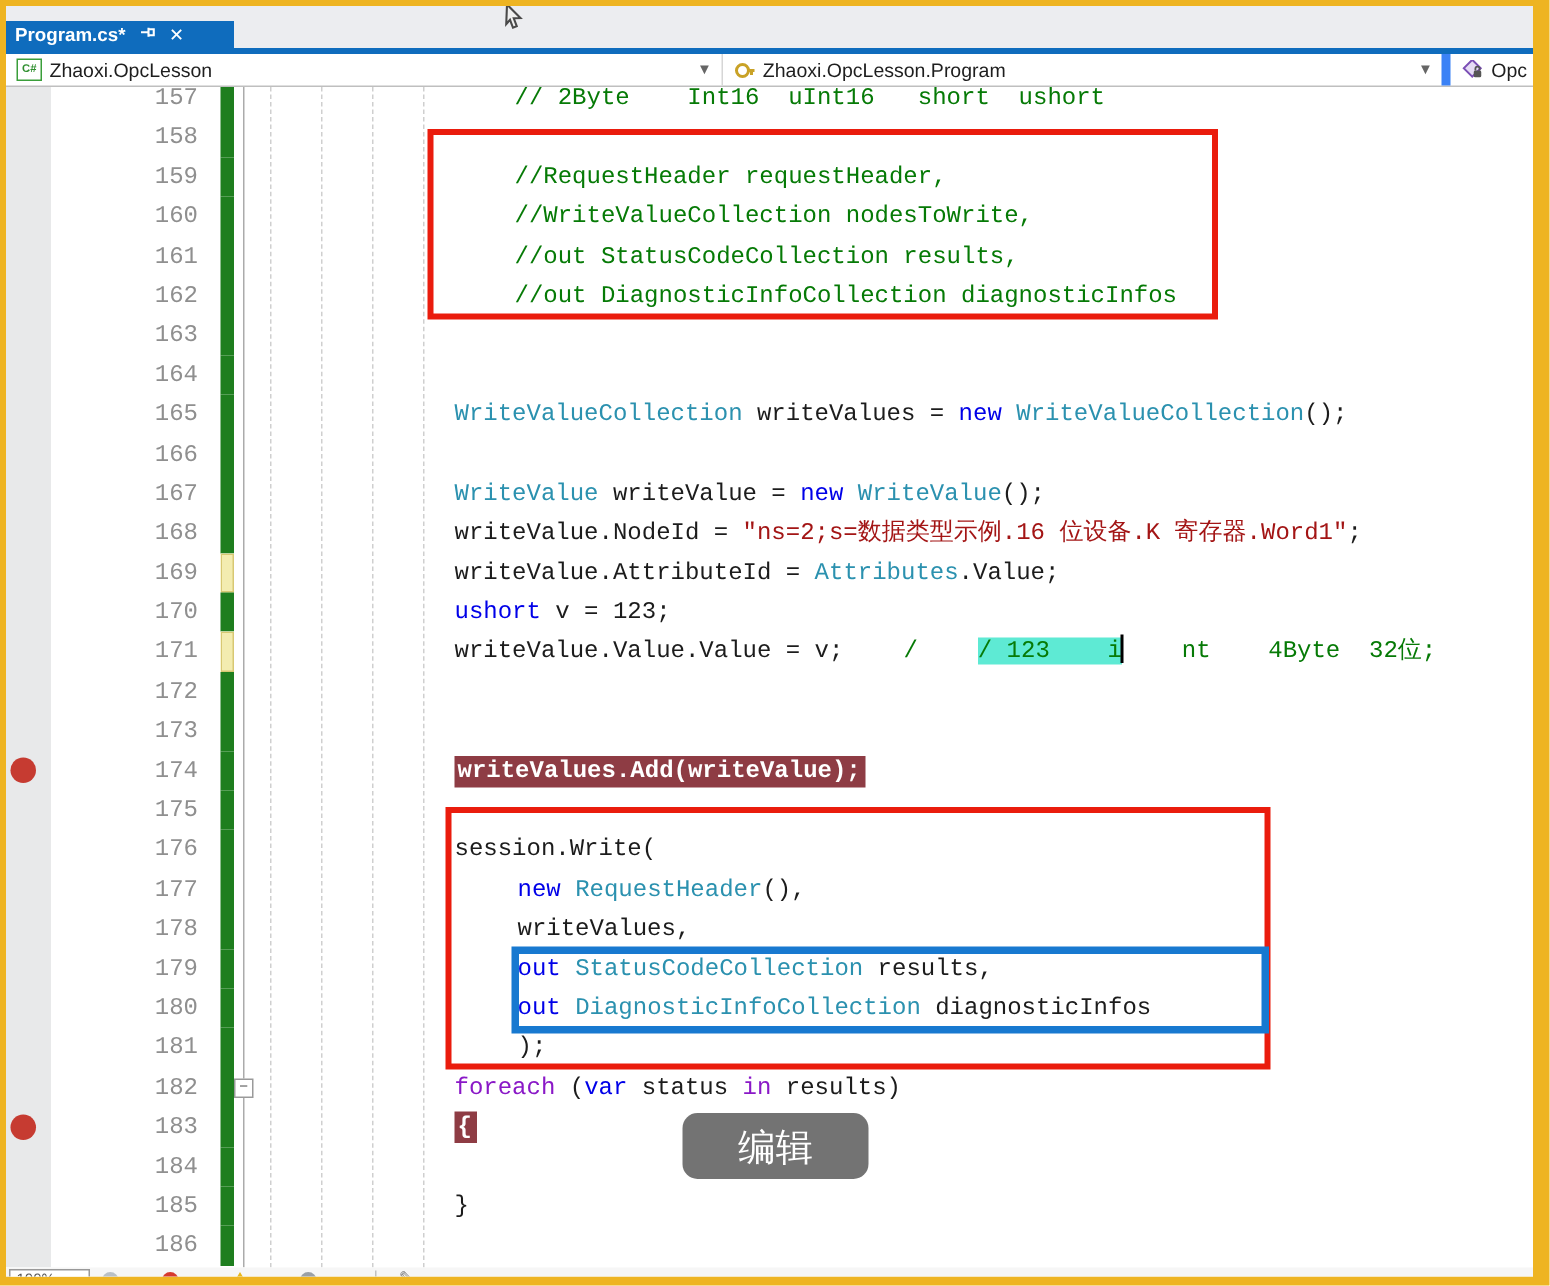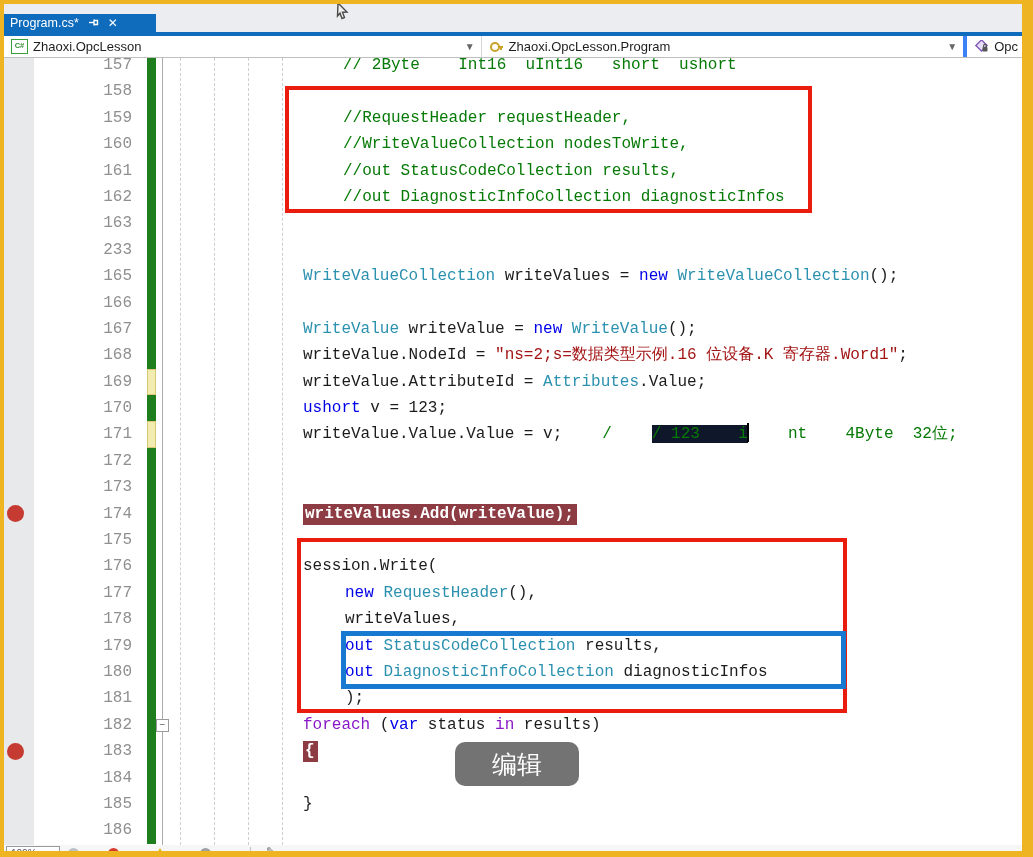--- a/index.html
+++ b/index.html
@@ -3,32 +3,32 @@
 <meta charset="utf-8">
 <style>
   html,body{margin:0;padding:0;}
   body{width:1033px;height:857px;position:relative;font-family:"Liberation Sans",sans-serif;background:#eeb422;overflow:hidden;}
   #frame{position:absolute;left:4px;top:4px;width:1018px;height:847px;background:#ffffff;overflow:hidden;}
 
   
   #tabsRow{position:absolute;left:0;top:0;width:100%;height:28px;background:#ecedf0;}
   #tab1{position:absolute;left:0;top:10px;height:18px;width:152px;background:#0f6cbd;color:#fff;
         display:flex;align-items:center;padding:0 6px;box-sizing:border-box;cursor:default;}
-  #tab1 .tlabel{font-weight:normal;font-size:12.5px;white-space:nowrap;}
+  #tab1 .tlabel{font-weight:bold;font-size:12.5px;white-space:nowrap;}
   #tab1 .pin{margin-left:9px;display:inline-block;}
   #tab1 .x{margin-left:9px;font-size:12px;line-height:12px;}
   #blueStrip{position:absolute;left:0;top:28px;width:100%;height:4px;background:#0f6cbd;}
 
   
   #navbar{position:absolute;left:0;top:32px;width:100%;height:21px;background:#fff;border-bottom:1px solid #bfbfbf;
           display:flex;align-items:stretch;font-size:13px;color:#1e1e1e;}
   .navsec{display:flex;align-items:center;padding:0 4px;box-sizing:border-box;position:relative;}
   .navsec .arrow{position:absolute;right:6px;color:#666;font-size:10px;}
   #nav1{width:478px;border-right:1px solid #d6d6d6;}
-  #nav2{width:486px;border-right:4px solid #3b82f6;}
+  #nav2{width:486px;border-right:6px solid #3b82f6;}
   #nav3{flex:1;}
   .navicon{width:15px;height:13px;margin:0 5px 0 3px;flex:none;}
   .csicon{border:1px solid #3a9e3a;color:#2f8f2f;font-size:7.5px;font-weight:bold;line-height:12px;text-align:center;background:#fff;}
 
   
   #editor{position:absolute;left:0;top:54px;width:100%;height:787px;background:#fff;overflow:hidden;}
   #glyphMargin{position:absolute;left:0;top:0;width:30px;height:100%;background:#e8e9ea;}
   #grayLine{position:absolute;left:158px;top:0;height:100%;width:0;border-left:1px solid #ababab;}
   .iguide{position:absolute;top:0;height:100%;width:0;border-left:1px dashed #cfcfcf;}
   #rows{position:absolute;left:0;top:-6px;width:100%;}
@@ -38,21 +38,21 @@
   .cbar{position:absolute;left:143px;top:0;width:9px;height:100%;}
   .cbar.g{background:#1e7e1e;}
   .cbar.y{background:#f3ecb0;box-shadow:inset 0 0 0 1px #d8c873;}
   .bp{position:absolute;left:3px;top:4.5px;width:17px;height:17px;border-radius:50%;background:#c63b31;}
   .fold{position:absolute;left:152px;top:7px;width:11px;height:11px;border:1px solid #9a9a9a;background:#fff;
         font-size:10px;line-height:10px;text-align:center;color:#555;font-family:"Liberation Sans",sans-serif;}
   .code{position:absolute;left:299px;top:0;}
   .code.ind1{left:341px;}
   .pl{color:#1c1c1c;} .kw{color:#0000e8;} .typ{color:#2b91af;} .str{color:#a31515;}
   .cmt{color:#067a06;margin-left:40px;} .ctl{color:#8a18c7;}
-  .sel{background:#0f172a;}
+  .sel{background:#5eead4;}
   .bphl{background:#8e3c44;color:#fff;padding:1px 3px 2px 2px;font-weight:bold;}
   .caret{display:inline-block;width:2px;height:19px;background:#000;vertical-align:-4px;margin:0 -1px;}
 
   
   .annot{position:absolute;box-sizing:border-box;pointer-events:none;}
   #redBox1{left:281px;top:28px;width:527px;height:127px;border:4px solid #ea1c0d;}
   #redBox2{left:293px;top:480px;width:550px;height:175px;border:4px solid #ea1c0d;}
   #blueBox{left:337px;top:573px;width:505px;height:58px;border:5px solid #1879d0;}
   #editOverlay{position:absolute;left:451px;top:684px;width:124px;height:44px;border-radius:10px;
                background:rgba(96,96,96,0.88);color:#fff;font-size:25px;display:flex;align-items:center;
@@ -136,21 +136,21 @@
     <div class="iguide" style="left:278px"></div>
 
     <div id="rows">
         <div class="row"><div class="lnum">157</div><div class="cbar g"></div><div class="code"><span class="cmt">// 2Byte    Int16  uInt16   short  ushort</span></div></div>
         <div class="row"><div class="lnum">158</div><div class="cbar g"></div><div class="code"></div></div>
         <div class="row"><div class="lnum">159</div><div class="cbar g"></div><div class="code"><span class="cmt">//RequestHeader requestHeader,</span></div></div>
         <div class="row"><div class="lnum">160</div><div class="cbar g"></div><div class="code"><span class="cmt">//WriteValueCollection nodesToWrite,</span></div></div>
         <div class="row"><div class="lnum">161</div><div class="cbar g"></div><div class="code"><span class="cmt">//out StatusCodeCollection results,</span></div></div>
         <div class="row"><div class="lnum">162</div><div class="cbar g"></div><div class="code"><span class="cmt">//out DiagnosticInfoCollection diagnosticInfos</span></div></div>
         <div class="row"><div class="lnum">163</div><div class="cbar g"></div><div class="code"></div></div>
-        <div class="row"><div class="lnum">233</div><div class="cbar g"></div><div class="code"></div></div>
+        <div class="row"><div class="lnum">164</div><div class="cbar g"></div><div class="code"></div></div>
         <div class="row"><div class="lnum">165</div><div class="cbar g"></div><div class="code"><span class="typ">WriteValueCollection</span><span class="pl"> writeValues = </span><span class="kw">new</span><span class="pl"> </span><span class="typ">WriteValueCollection</span><span class="pl">();</span></div></div>
         <div class="row"><div class="lnum">166</div><div class="cbar g"></div><div class="code"></div></div>
         <div class="row"><div class="lnum">167</div><div class="cbar g"></div><div class="code"><span class="typ">WriteValue</span><span class="pl"> writeValue = </span><span class="kw">new</span><span class="pl"> </span><span class="typ">WriteValue</span><span class="pl">();</span></div></div>
         <div class="row"><div class="lnum">168</div><div class="cbar g"></div><div class="code"><span class="pl">writeValue.NodeId = </span><span class="str">"ns=2;s=数据类型示例.16 位设备.K 寄存器.Word1"</span><span class="pl">;</span></div></div>
         <div class="row"><div class="lnum">169</div><div class="cbar y"></div><div class="code"><span class="pl">writeValue.AttributeId = </span><span class="typ">Attributes</span><span class="pl">.Value;</span></div></div>
         <div class="row"><div class="lnum">170</div><div class="cbar g"></div><div class="code"><span class="kw">ushort</span><span class="pl"> v = 123;</span></div></div>
         <div class="row"><div class="lnum">171</div><div class="cbar y"></div><div class="code"><span class="pl">writeValue.Value.Value = v;</span><span class="cmt">/</span><span class="cmt sel">/ 123    i</span><span class="caret"></span><span class="cmt">nt    4Byte  32位;</span></div></div>
         <div class="row"><div class="lnum">172</div><div class="cbar g"></div><div class="code"></div></div>
         <div class="row"><div class="lnum">173</div><div class="cbar g"></div><div class="code"></div></div>
         <div class="row"><div class="lnum">174</div><div class="cbar g"></div><div class="bp"></div><div class="code"><span class="bphl">writeValues.Add(writeValue);</span></div></div>

